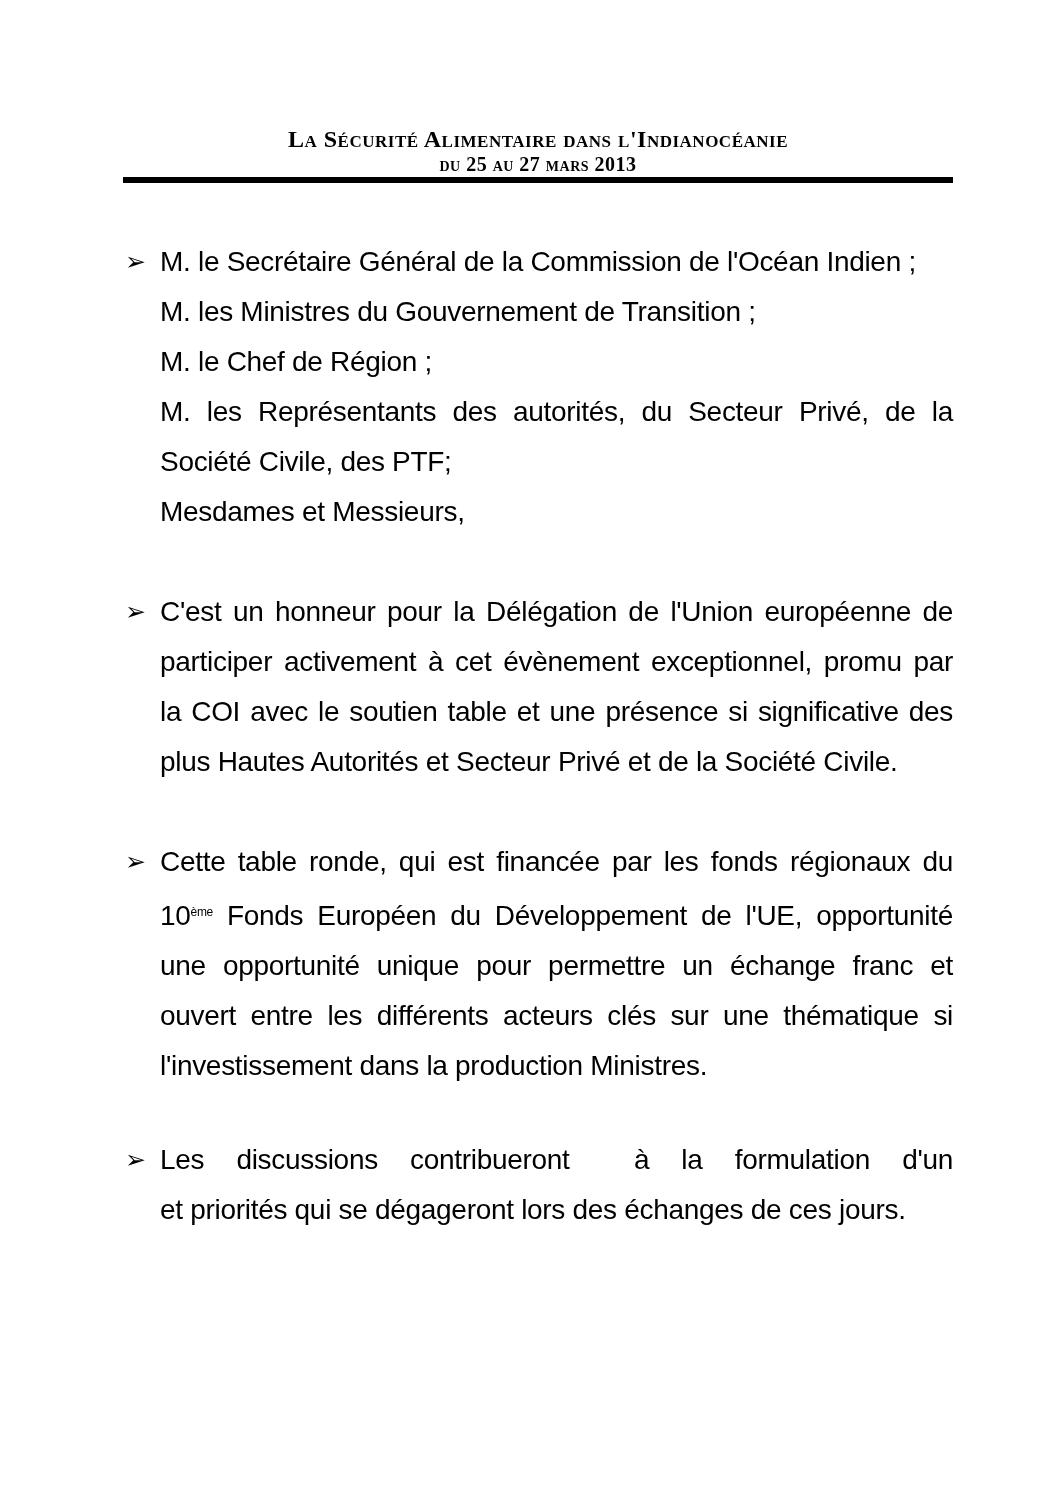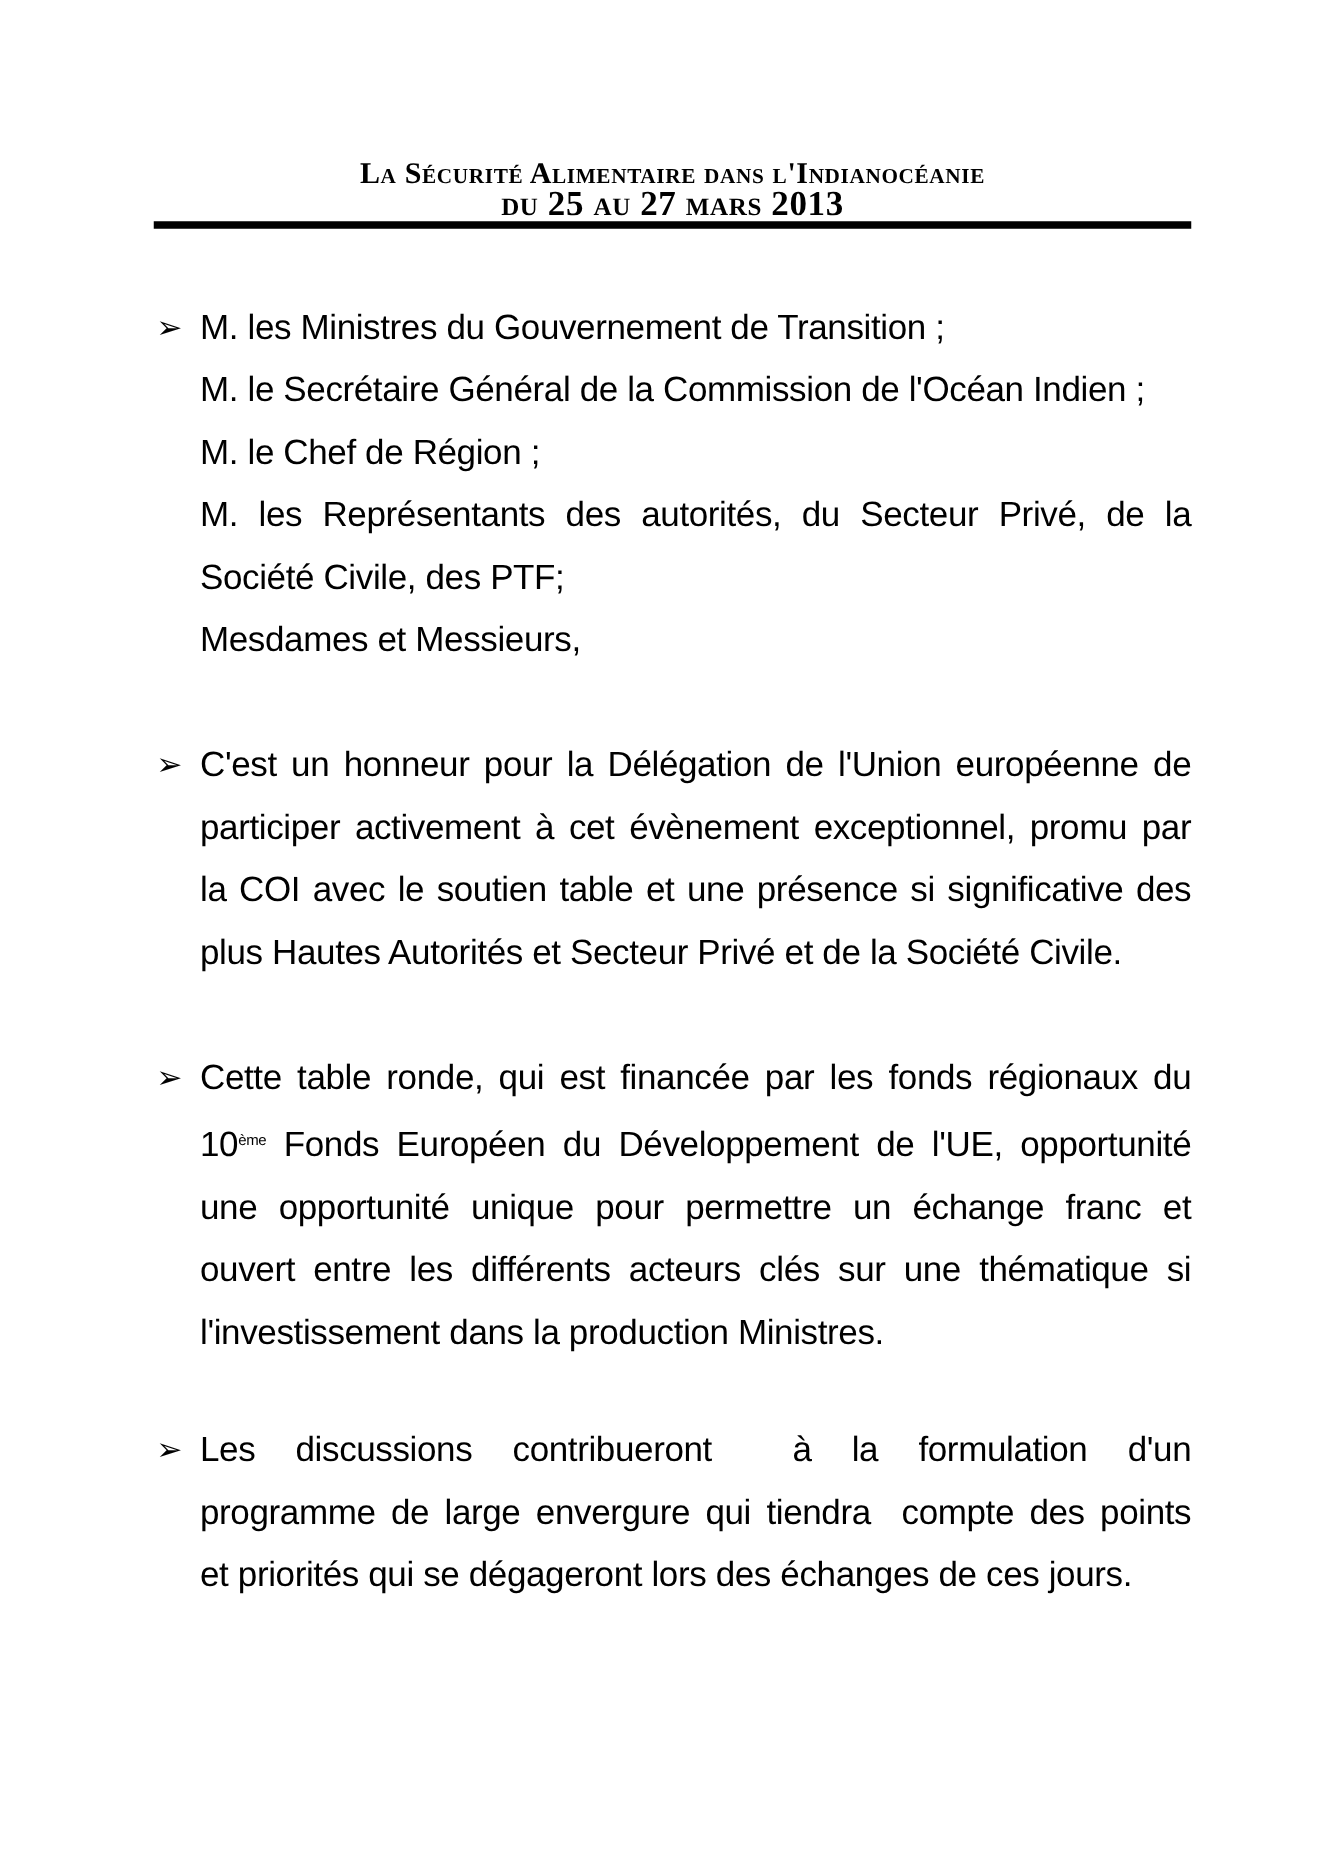--- a/index.html
+++ b/index.html
@@ -13,21 +13,21 @@
   }
   .header {
     margin: 126px 105px 0 123px;
     text-align: center;
     font-family: "Liberation Serif", serif;
     font-weight: bold;
     font-variant: small-caps;
     color: #000000;
   }
   .title-line1 { font-size: 24px; line-height: 27px; letter-spacing: 0.5px; }
-  .title-line2 { font-size: 28px; line-height: 22px; letter-spacing: 0.5px; }
+  .title-line2 { font-size: 20px; line-height: 22px; letter-spacing: 0.5px; }
   .rule { height: 6px; background: #000000; margin-top: 2px; }
   .content {
     margin: 54px 105px 0 123px;
     font-family: "Liberation Sans", sans-serif;
     font-size: 28px;
     letter-spacing: -0.3px;
     color: #000000;
   }
   .bullet { position: relative; padding-left: 37px; }
   .bullet.b2, .bullet.b3 { margin-top: 50px; }
@@ -61,22 +61,22 @@
   <div class="header">
     <div class="title-line1">La Sécurité Alimentaire dans l'Indianocéanie</div>
     <div class="title-line2">du 25 au 27 mars 2013</div>
     <div class="rule"></div>
   </div>
 
   <div class="content">
 
     <div class="bullet b1">
       <span class="marker">➢</span>
+      <p class="line">M. le Secrétaire Général de la Commission de l'Océan Indien ;</p>
       <p class="line">M. les Ministres du Gouvernement de Transition ;</p>
-      <p class="line">M. le Secrétaire Général de la Commission de l'Océan Indien ;</p>
       <p class="line">M. le Chef de Région ;</p>
       <p class="line jl">M. les Représentants des autorités, du Secteur Privé, de la</p>
       <p class="line">Société Civile, des PTF;</p>
       <p class="line">Mesdames et Messieurs,</p>
     </div>
 
     <div class="bullet b2">
       <span class="marker">➢</span>
       <p class="line jl">C'est un honneur pour la Délégation de l'Union européenne de</p>
       <p class="line jl">participer activement à cet évènement exceptionnel, promu par</p>
@@ -89,18 +89,17 @@
       <p class="line jl">Cette table ronde, qui est financée par les fonds régionaux du</p>
       <p class="line jl"><span>10</span><sup>ème</sup><span> Fonds Européen du Développement de l'UE, opportunité</span></p>
       <p class="line jl">une opportunité unique pour permettre un échange franc et</p>
       <p class="line jl">ouvert entre les différents acteurs clés sur une thématique si</p>
       <p class="line">l'investissement dans la production Ministres.</p>
     </div>
 
     <div class="bullet b4">
       <span class="marker">➢</span>
       <p class="line jl">Les discussions contribueront  à la formulation d'un</p>
-      <p class="line jl">programme de large envergure qui tiendra  compte des points</p>
       <p class="line">et priorités qui se dégageront lors des échanges de ces jours.</p>
     </div>
 
   </div>
 </div>
 
 </body></html>

